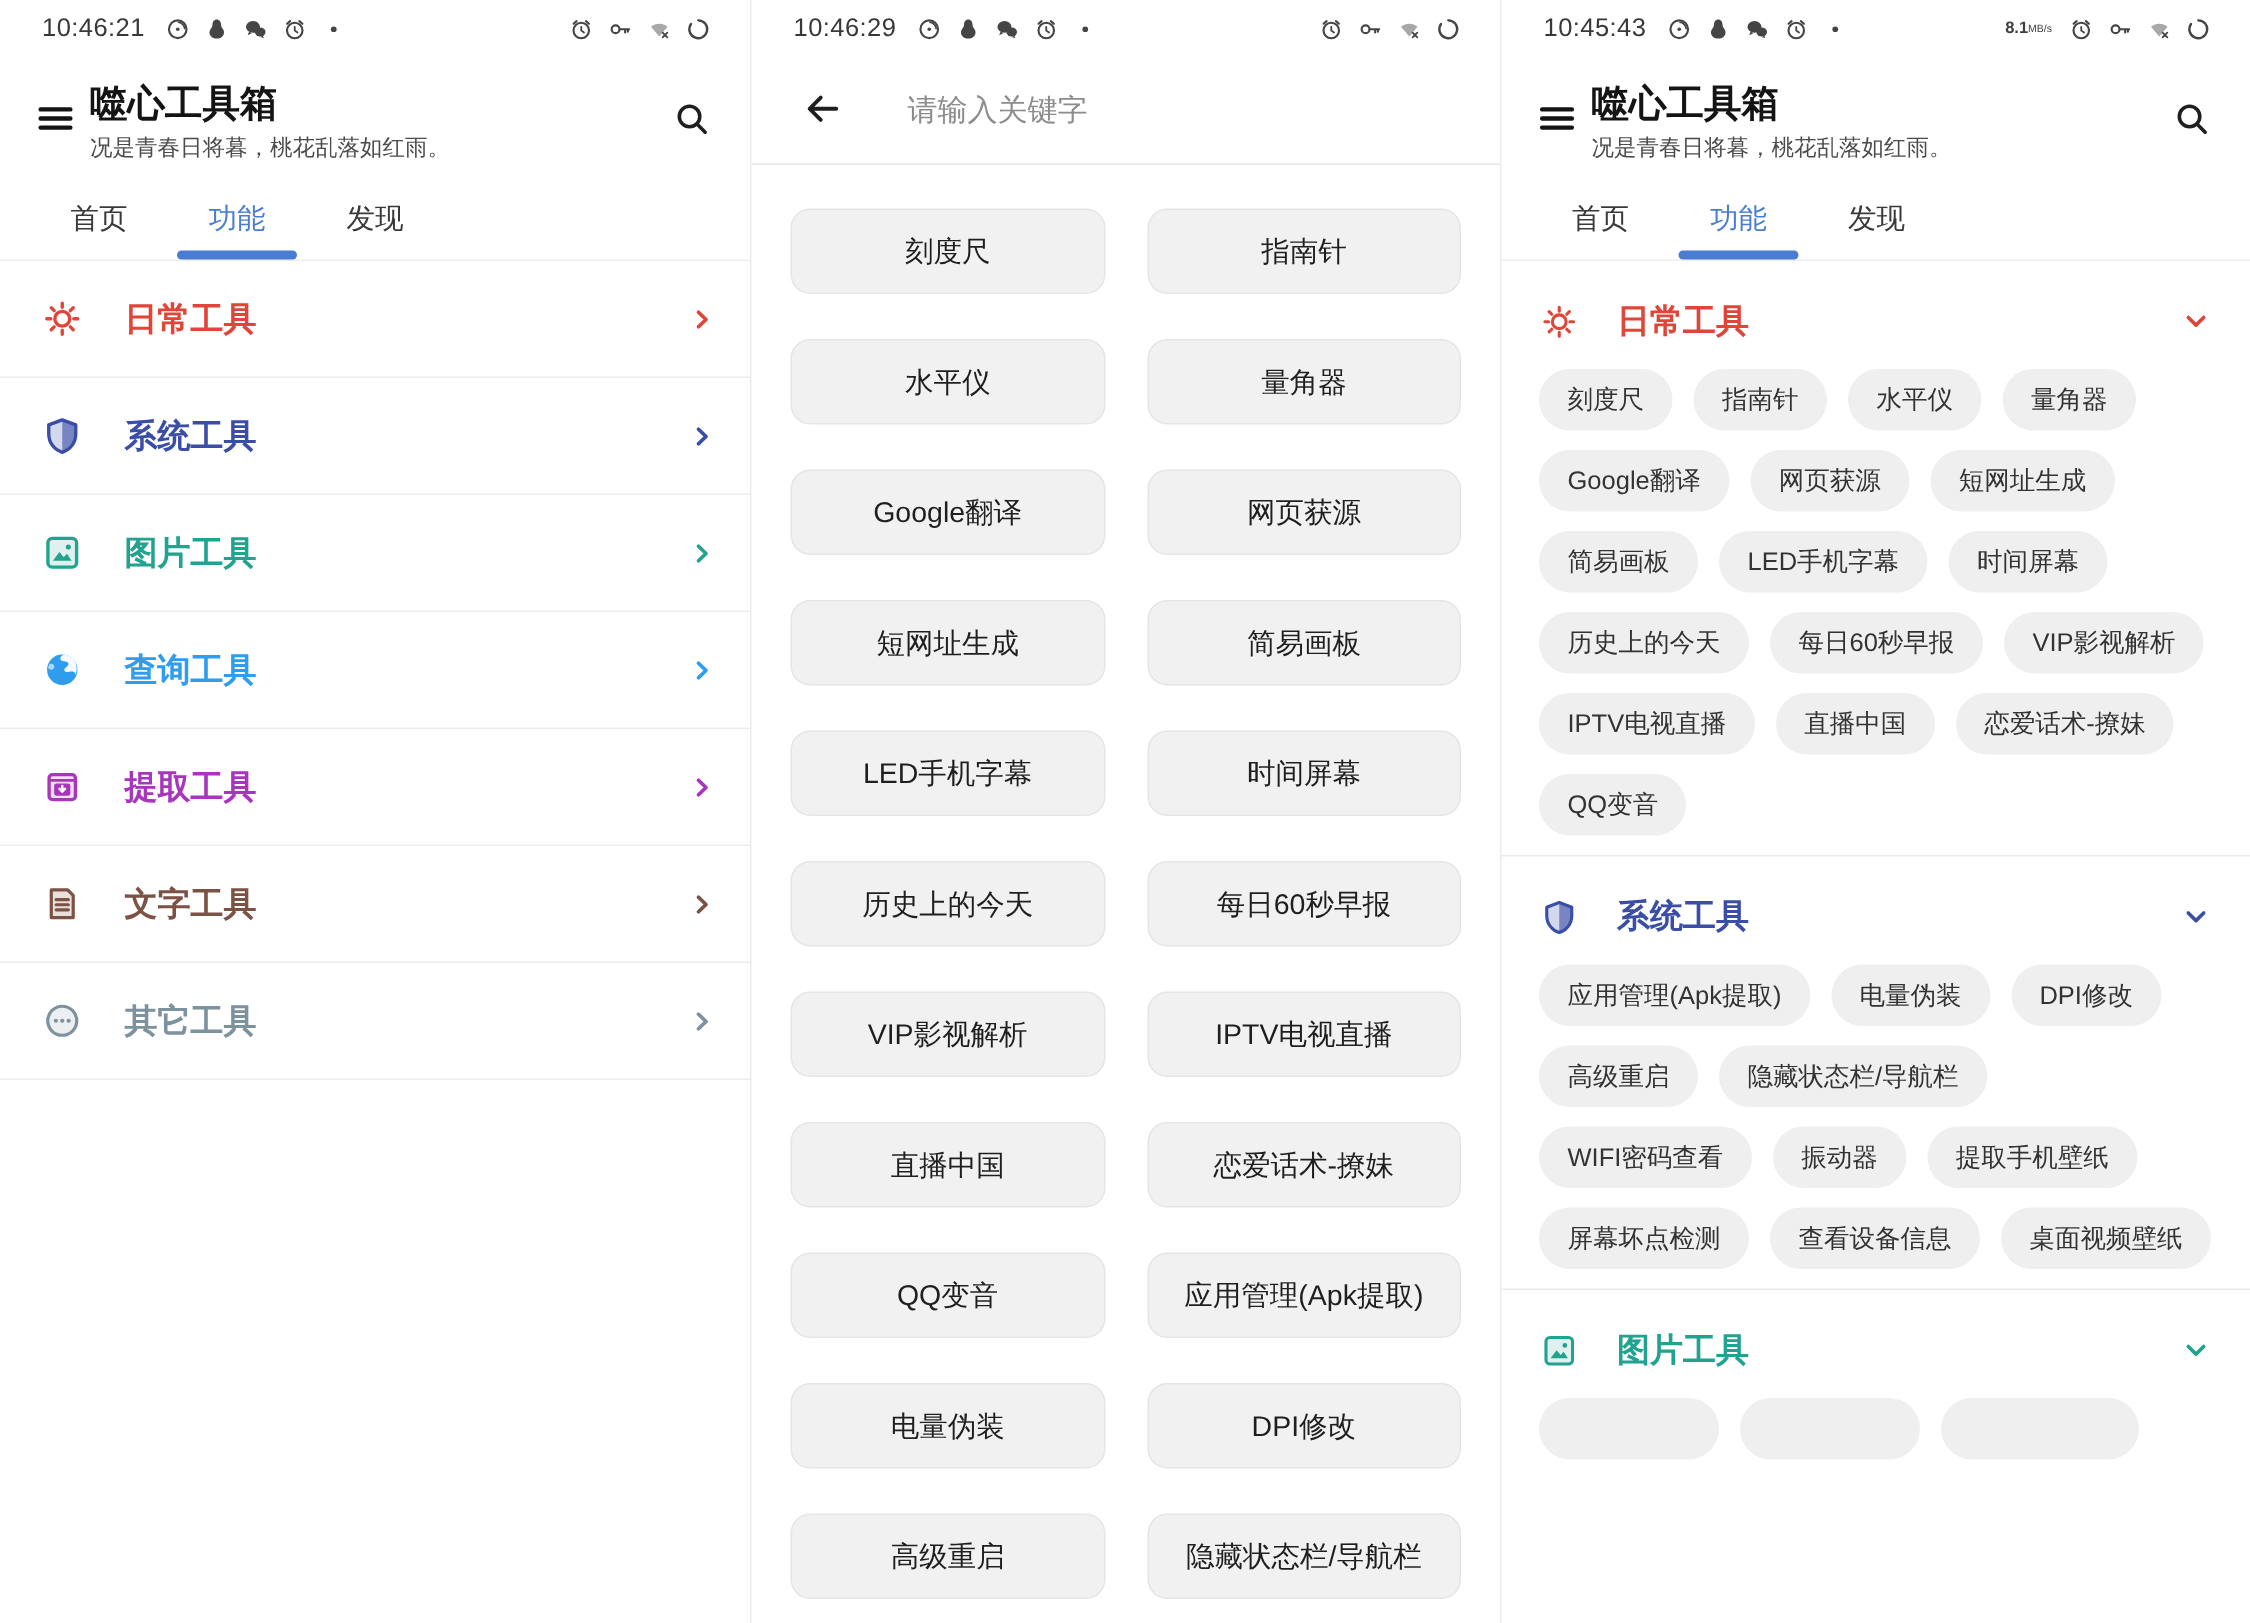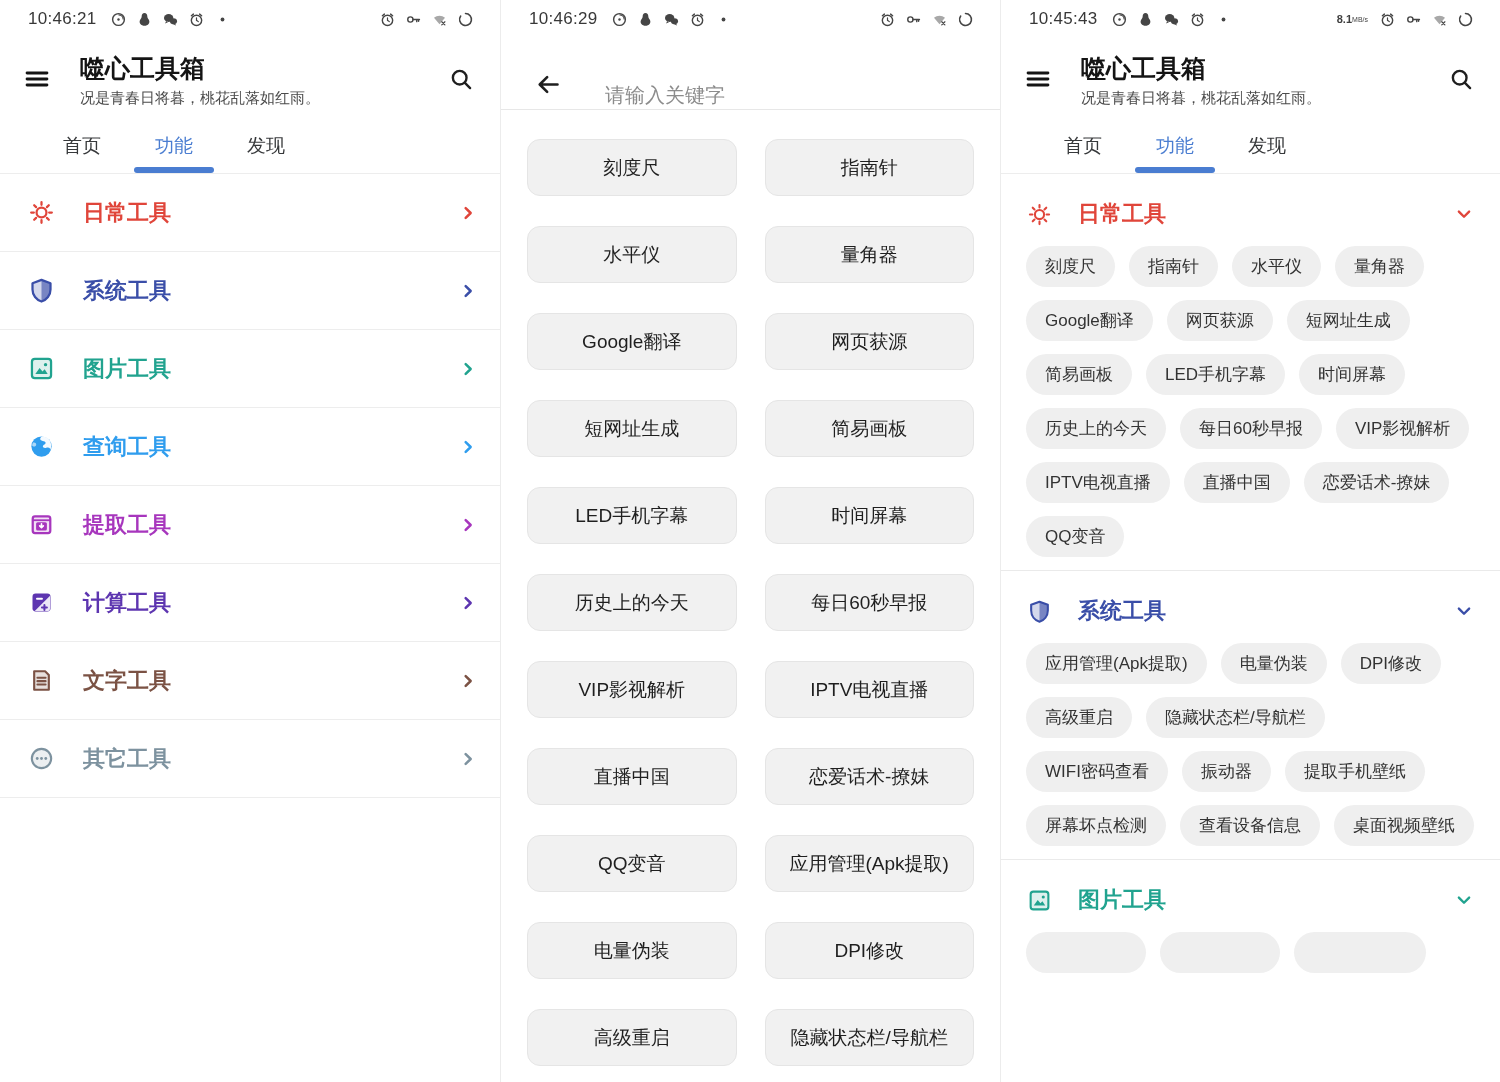--- a/index.html
+++ b/index.html
@@ -21,41 +21,41 @@
   .sicons.right { margin-left:auto; }
   .sicon { display:flex; align-items:center; }
   .netspeed { display:flex; flex-direction:row; align-items:center; line-height:1; margin-right:2px; color:#3f3f3f; }
   .netspeed b { font-size:11px; font-weight:700; }
   .netspeed i { font-style:normal; font-size:7px; margin-top:1px; }
 
   
   .appbar { height:80px; display:flex; align-items:center; padding:4px 16px 0 14px; }
   .iconbtn { width:46px; height:46px; border:none; background:none; display:flex;
     align-items:center; justify-content:center; cursor:pointer; flex:0 0 auto; }
-  .titleblock { flex:1; margin-left:20px; min-width:0; }
+  .titleblock { flex:1; min-width:0; }
   .apptitle { font-size:25px; font-weight:700; color:#141414; }
   .appsub { font-size:15px; color:#4b4b4b; margin-top:4px; }
 
   
-  .tabs { height:56px; display:flex; padding-left:36px; border-bottom:1px solid #ededed; }
+  .tabs { height:56px; display:flex; padding-left:20px; border-bottom:1px solid #ededed; }
   .tab { width:92px; display:flex; align-items:center; justify-content:center;
     font-size:19px; color:#37393b; position:relative; cursor:pointer; }
   .tab.active { color:#4a7dd1; font-weight:400; }
   .tab .underline { position:absolute; left:6px; right:6px; bottom:0; height:6px;
     border-radius:3px; background:#4a7dd1; }
 
   
   .menu-item { height:78px; display:flex; align-items:center; padding:0 22px 0 27px;
     border-bottom:1px solid #ededed; cursor:pointer; background:#fff; }
   .mi-icon { display:flex; width:28px; justify-content:center; }
   .mi-label { margin-left:28px; font-size:22px; font-weight:700; }
   .mi-chevron { margin-left:auto; display:flex; }
 
   
-  .searchbar { height:72px; display:flex; align-items:flex-end; padding:0 24px;
+  .searchbar { height:72px; display:flex; align-items:center; padding:0 24px;
     border-bottom:1px solid #e7e7e7; }
   .search-hint { margin-left:34px; font-size:20px; color:#8c8c8c; cursor:text; flex:1; }
   .btn-grid { display:grid; grid-template-columns:1fr 1fr; column-gap:28px; row-gap:30px;
     padding:29px 26px 0 26px; }
   .tool-button { height:57px; background:#f1f1f1; border:1px solid #e5e5e5; border-radius:13px;
     display:flex; align-items:center; justify-content:center; font-size:19px; color:#1f1f1f;
     font-family:inherit; cursor:pointer; white-space:nowrap; overflow:hidden; }
 
   
   .sections { padding:0 25px; }
@@ -234,36 +234,20 @@
               <rect x="4.2" y="4.8" width="15.6" height="14.8" rx="2" fill="#a736bd" fill-opacity="0.15" stroke="#a736bd" stroke-width="2"></rect>
               <path d="M4.2 8.2 H19.8" stroke="#a736bd" stroke-width="1.6"></path>
               <rect x="7.2" y="10" width="9.6" height="7.4" rx="1.4" fill="#a736bd"></rect>
               <path d="M12 11.5 v3.2 M10.4 13.3 l1.6 1.6 1.6 -1.6" stroke="#fff" stroke-width="1.5" fill="none" stroke-linecap="round" stroke-linejoin="round"></path>
             </svg>
           </span>
           <span class="mi-label" style="color:#a736bd">提取工具</span>
           <span class="mi-chevron">
             <svg width="20" height="20" viewBox="0 0 24 24">
               <path d="M9.2 6.2 L15.2 12 L9.2 17.8" fill="none" stroke="#a736bd" stroke-width="3" stroke-linecap="round" stroke-linejoin="round"></path>
-            </svg>
-          </span>
-        </div>
-        <div class="menu-item">
-          <span class="mi-icon">
-            <svg width="27" height="27" viewBox="0 0 24 24">
-              <rect x="4" y="4" width="16" height="16" rx="2.8" fill="#5d35b0"></rect>
-              <path d="M19.6 6 L6 19.6 H17 A2.6 2.6 0 0 0 19.6 17 Z" fill="#fff" opacity="0.88"></path>
-              <path d="M8 8.6 h4.4" stroke="#fff" stroke-width="1.8" stroke-linecap="round"></path>
-              <path d="M14.6 14.2 v4.4 M12.4 16.4 h4.4" stroke="#5d35b0" stroke-width="1.8" stroke-linecap="round"></path>
-            </svg>
-          </span>
-          <span class="mi-label" style="color:#5d35b0">计算工具</span>
-          <span class="mi-chevron">
-            <svg width="20" height="20" viewBox="0 0 24 24">
-              <path d="M9.2 6.2 L15.2 12 L9.2 17.8" fill="none" stroke="#5d35b0" stroke-width="3" stroke-linecap="round" stroke-linejoin="round"></path>
             </svg>
           </span>
         </div>
         <div class="menu-item">
           <span class="mi-icon">
             <svg width="27" height="27" viewBox="0 0 24 24">
               <path d="M5.5 3.8 H15.2 L18.5 7.1 V20.2 H5.5 Z" fill="#7b5244" fill-opacity="0.18" stroke="#7b5244" stroke-width="1.9" stroke-linejoin="round"></path>
               <path d="M8.4 9.6 h7.2 M8.4 12.6 h7.2 M8.4 15.6 h7.2" stroke="#7b5244" stroke-width="1.9" stroke-linecap="round"></path>
             </svg>
           </span>

